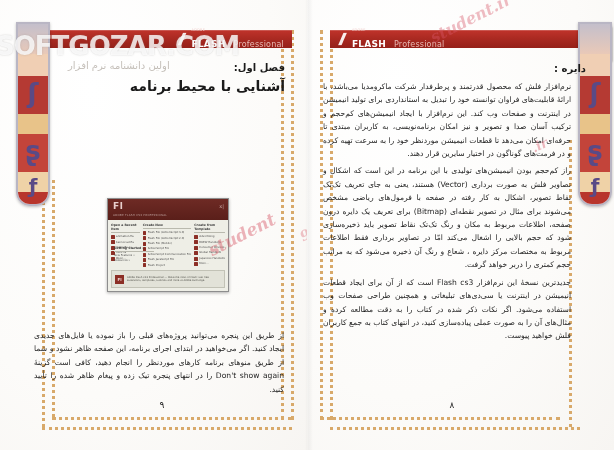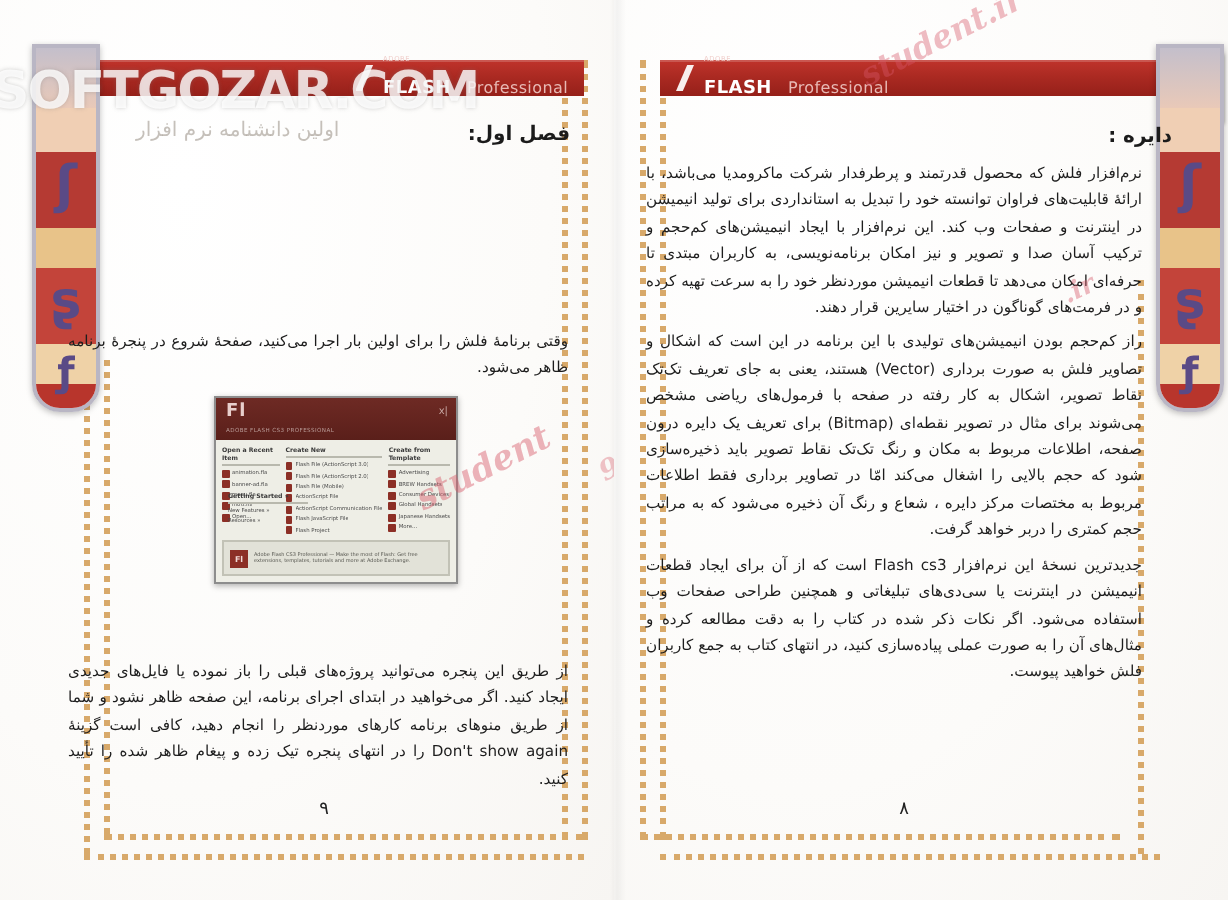--- a/index.html
+++ b/index.html
@@ -277,25 +277,23 @@
         <div class="band b5"></div>
         <div class="band b6"></div>
         <div class="band b7"></div>
         <div class="glyph g1">ʃ</div>
         <div class="glyph g2">ʂ</div>
         <div class="glyph g3">ƒ</div>
       </div>
 
       <div class="chapter">
         <div class="c1">فصل اول:</div>
-      </div>
-
-      <div class="bodytext txt-L-1">
-        <p>وقتی برنامهٔ فلش را برای اولین بار اجرا می‌کنید، صفحهٔ شروع در پنجرهٔ برنامه ظاهر می‌شود.</p>
-      </div>
+        <div class="c2">آشنایی با محیط برنامه</div>
+      </div>
+
 
       <div class="shot">
         <div class="shot-hdr">
           <div class="fl">Fl</div>
           <div class="ver">x|</div>
           <div class="sub">ADOBE FLASH CS3 PROFESSIONAL</div>
         </div>
         <div class="shot-body">
           <div class="shot-cols">
 

